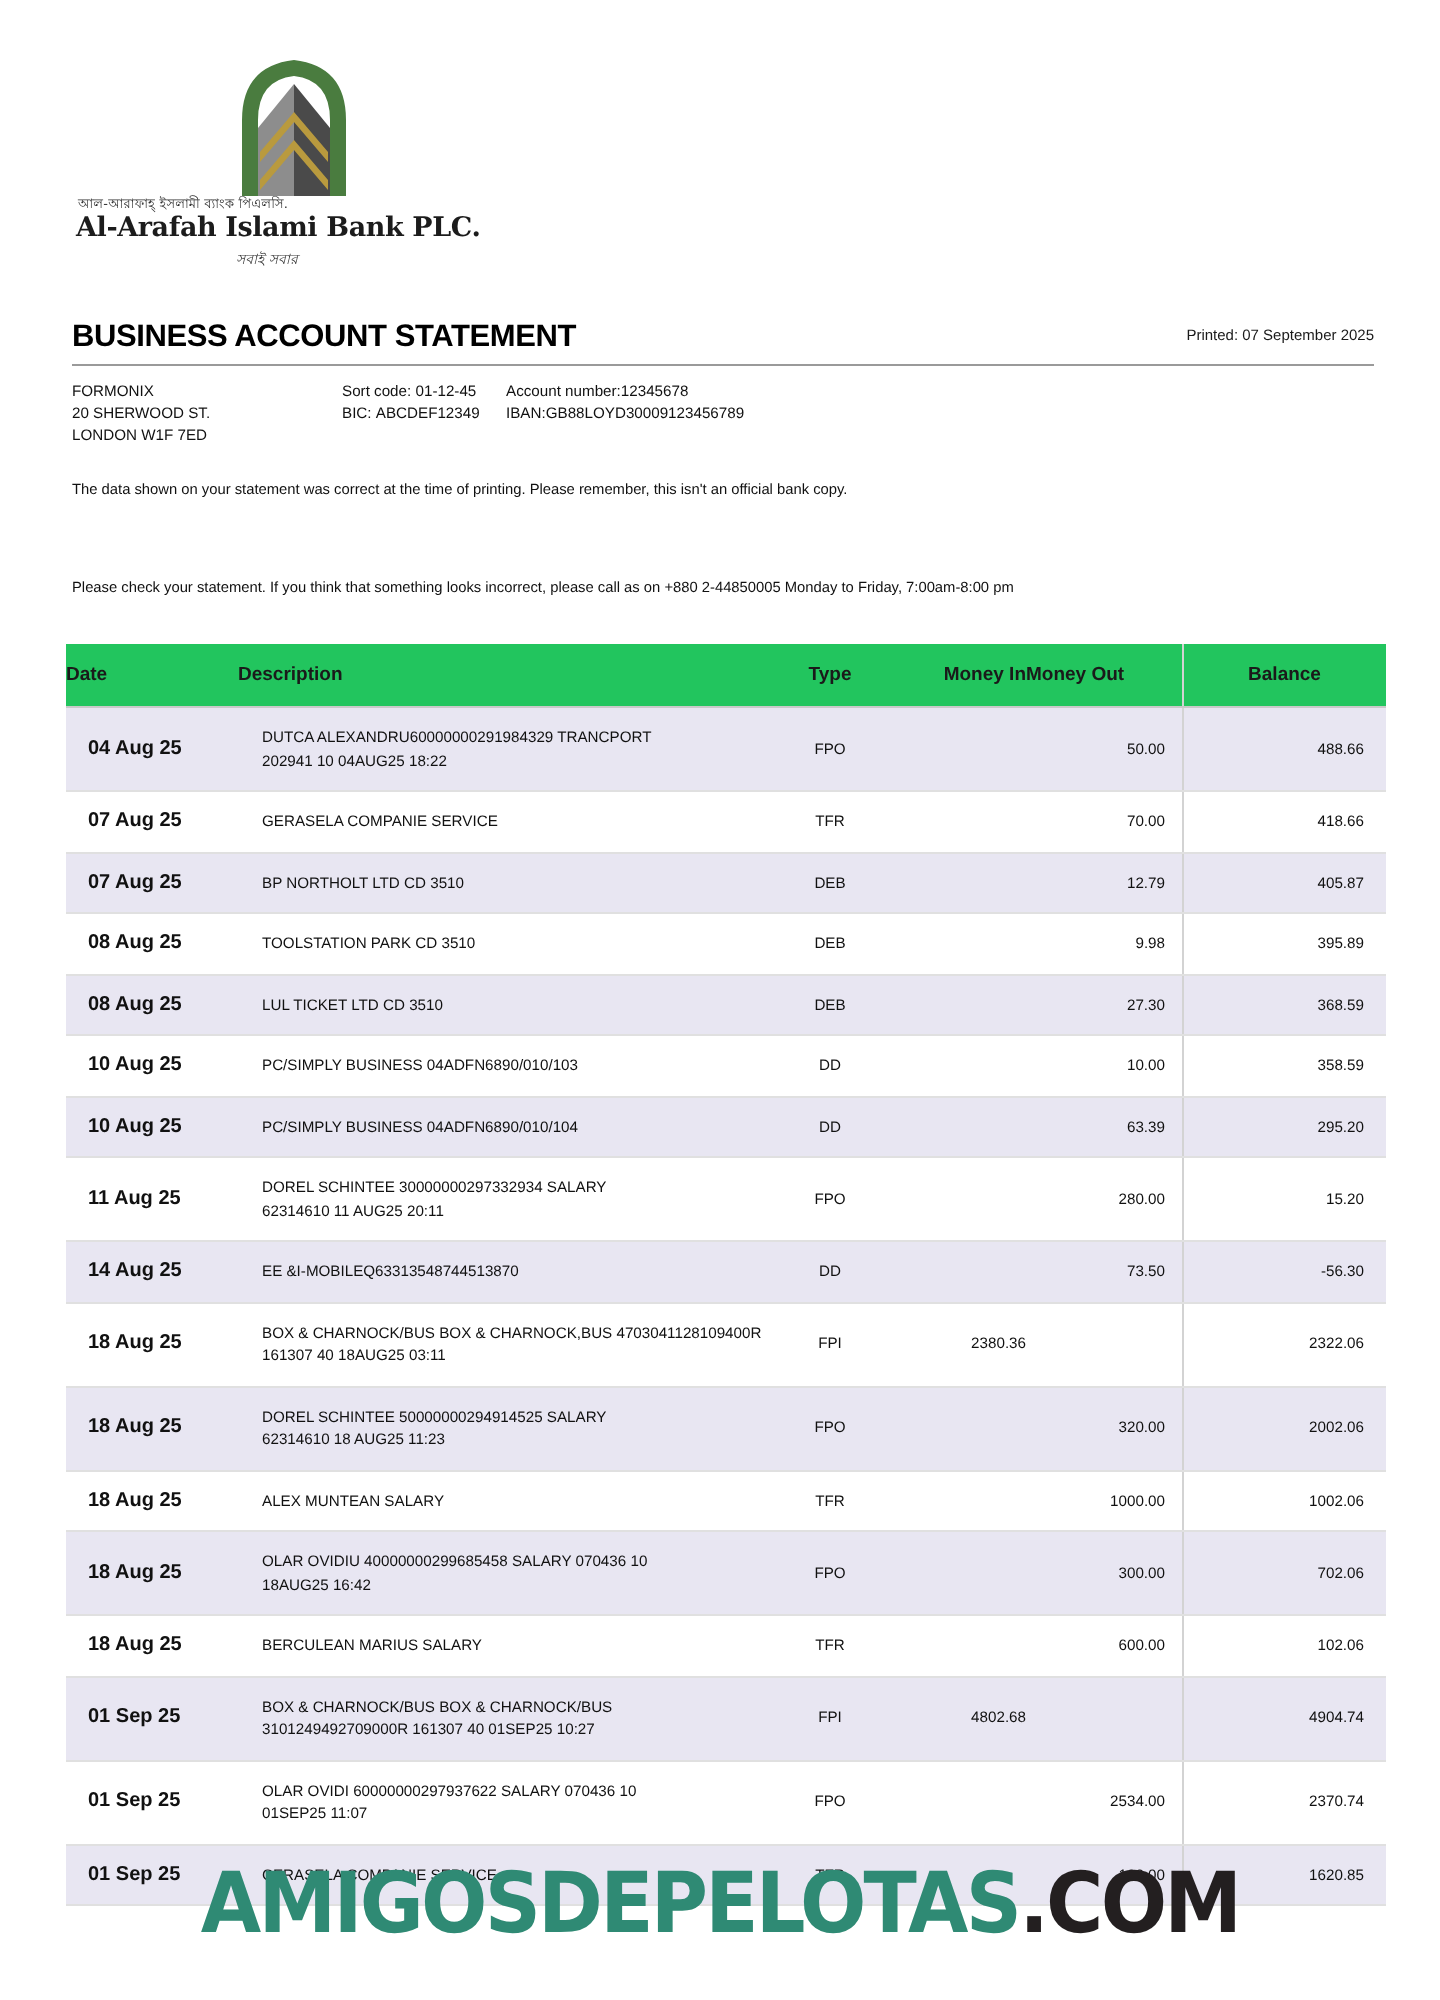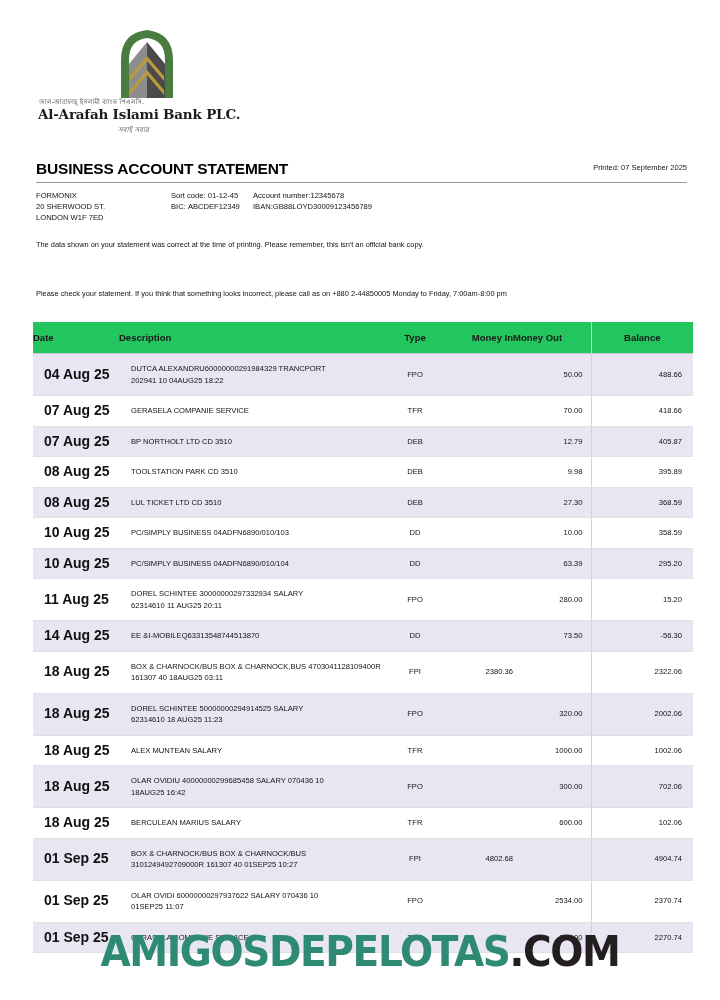--- a/index.html
+++ b/index.html
@@ -197,21 +197,21 @@
     font-size: 7.6px;
     color: #111;
     padding: 9px 0;
     vertical-align: middle;
     border-bottom: 1px solid #e0e0e0;
     line-height: 11.5px;
   }
   tbody tr.alt td { background: #e8e6f2; }
   tbody tr td.t-date {
     font-weight: 700;
-    font-size: 14px;
+    font-size: 10px;
     padding-left: 11px;
     white-space: nowrap;
   }
   tbody tr td.t-desc { padding-left: 12px; padding-right: 6px; }
   tbody tr td.t-type { text-align: center; }
   tbody tr td.t-in   { text-align: right; }
   tbody tr td.t-out  { text-align: right; padding-right: 8px;
                        border-right: 1px solid #d3d3d3; }
   tbody tr td.t-bal  { text-align: right; padding-right: 11px; white-space: nowrap; }
   .desc-l2 { display: block; }
@@ -420,21 +420,21 @@
             <td class="t-in"></td>
             <td class="t-out">2534.00</td>
             <td class="t-bal">2370.74</td>
           </tr>
           <tr class="alt">
             <td class="t-date">01 Sep 25</td>
             <td class="t-desc"><span>CERASELA COMPANIE SERVICE</span></td>
             <td class="t-type">TFR</td>
             <td class="t-in"></td>
             <td class="t-out">100.00</td>
-            <td class="t-bal">2270.74</td>
+            <td class="t-bal">1620.85</td>
           </tr>
         </tbody>
     </table>
   </div>
 
   <div class="watermark">
     <span class="wm-a">AMIGOSDEPELOTAS</span><span class="wm-b">.COM</span>
   </div>
 
 </div>

